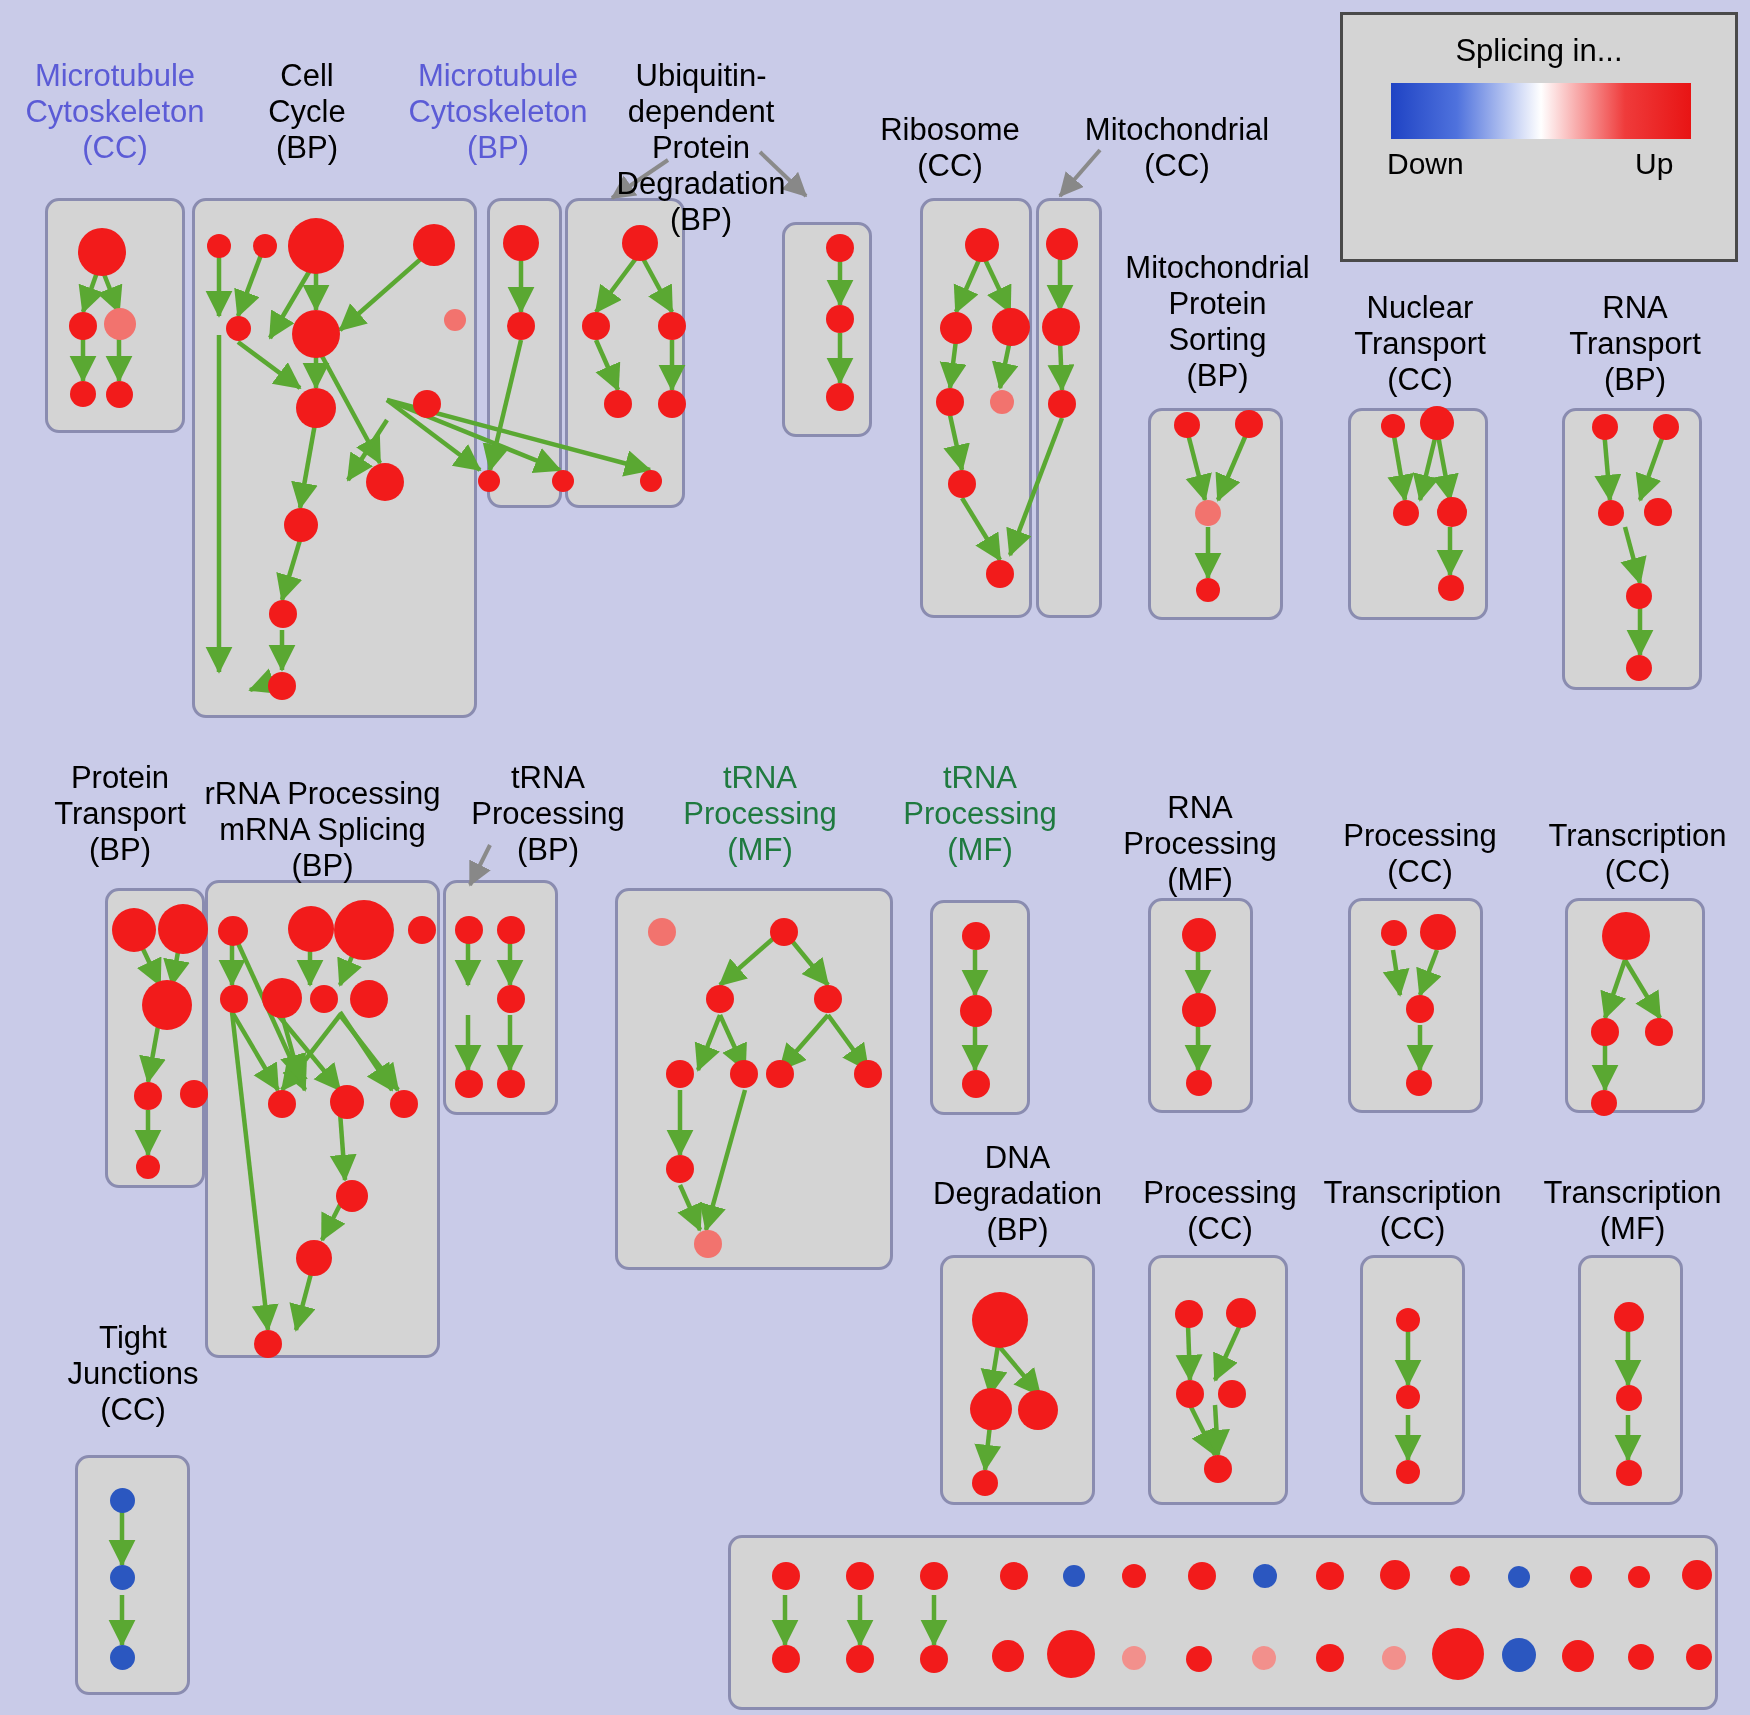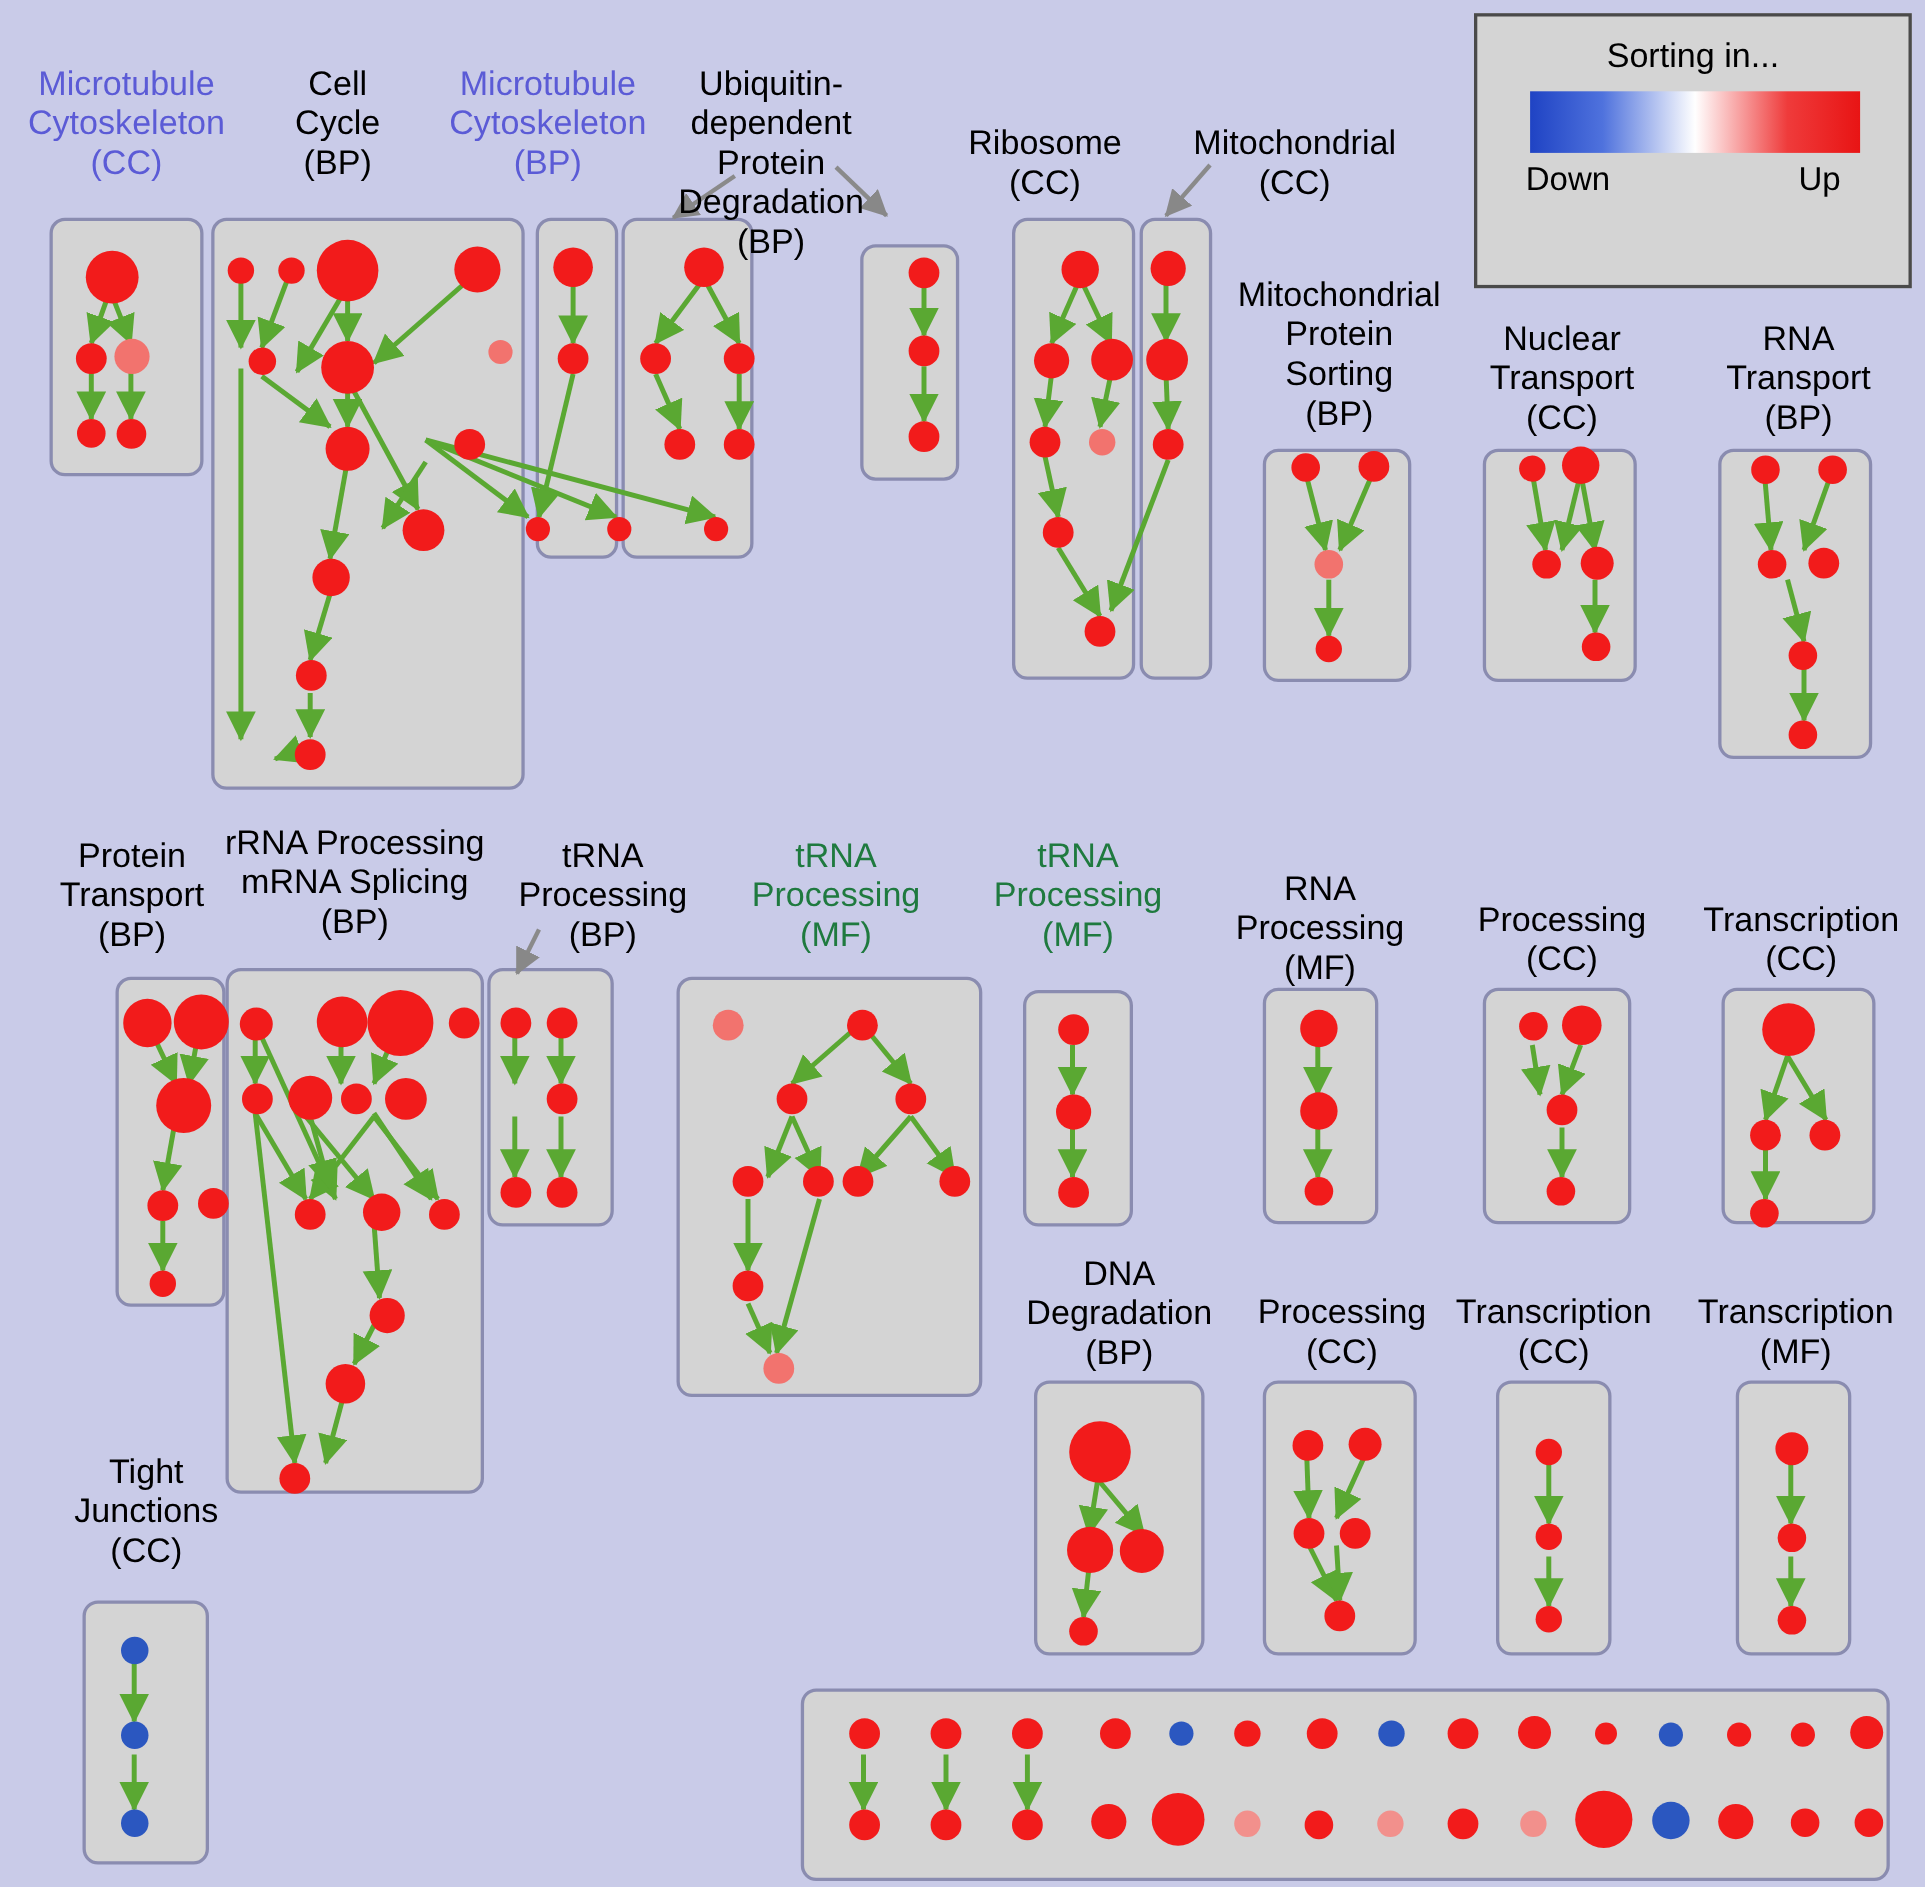--- a/index.html
+++ b/index.html
@@ -443,21 +443,21 @@
   <div class="lbl" style="left:1335px;top:290px;width:170px;">Nuclear
 Transport
 (CC)</div>
   <div class="lbl" style="left:1550px;top:290px;width:170px;">RNA
 Transport
 (BP)</div>
 
   <div class="lbl" style="left:35px;top:760px;width:170px;">Protein
 Transport
 (BP)</div>
-  <div class="lbl" style="left:185px;top:748px;width:275px;">rRNA Processing
+  <div class="lbl" style="left:185px;top:776px;width:275px;">rRNA Processing
 mRNA Splicing
 (BP)</div>
   <div class="lbl" style="left:468px;top:760px;width:160px;">tRNA
 Processing
 (BP)</div>
   <div class="lbl green" style="left:680px;top:760px;width:160px;">tRNA
 Processing
 (MF)</div>
   <div class="lbl green" style="left:900px;top:760px;width:160px;">tRNA
 Processing
@@ -478,19 +478,19 @@
   <div class="lbl" style="left:1315px;top:1175px;width:195px;">Transcription
 (CC)</div>
   <div class="lbl" style="left:1535px;top:1175px;width:195px;">Transcription
 (MF)</div>
   <div class="lbl" style="left:48px;top:1320px;width:170px;">Tight
 Junctions
 (CC)</div>
 
 
   <div class="legend" style="left:1340px;top:12px;width:398px;height:250px;">
-    <div class="legend-title" style="left:0;top:18px;">Sorting in...</div>
+    <div class="legend-title" style="left:0;top:18px;">Splicing in...</div>
     <div class="legend-bar" style="left:48px;top:68px;width:300px;height:56px;"></div>
     <div class="legend-sub" style="left:44px;top:132px;">Down</div>
     <div class="legend-sub" style="left:292px;top:132px;">Up</div>
   </div>
 
 </div>
 
 </body></html>

